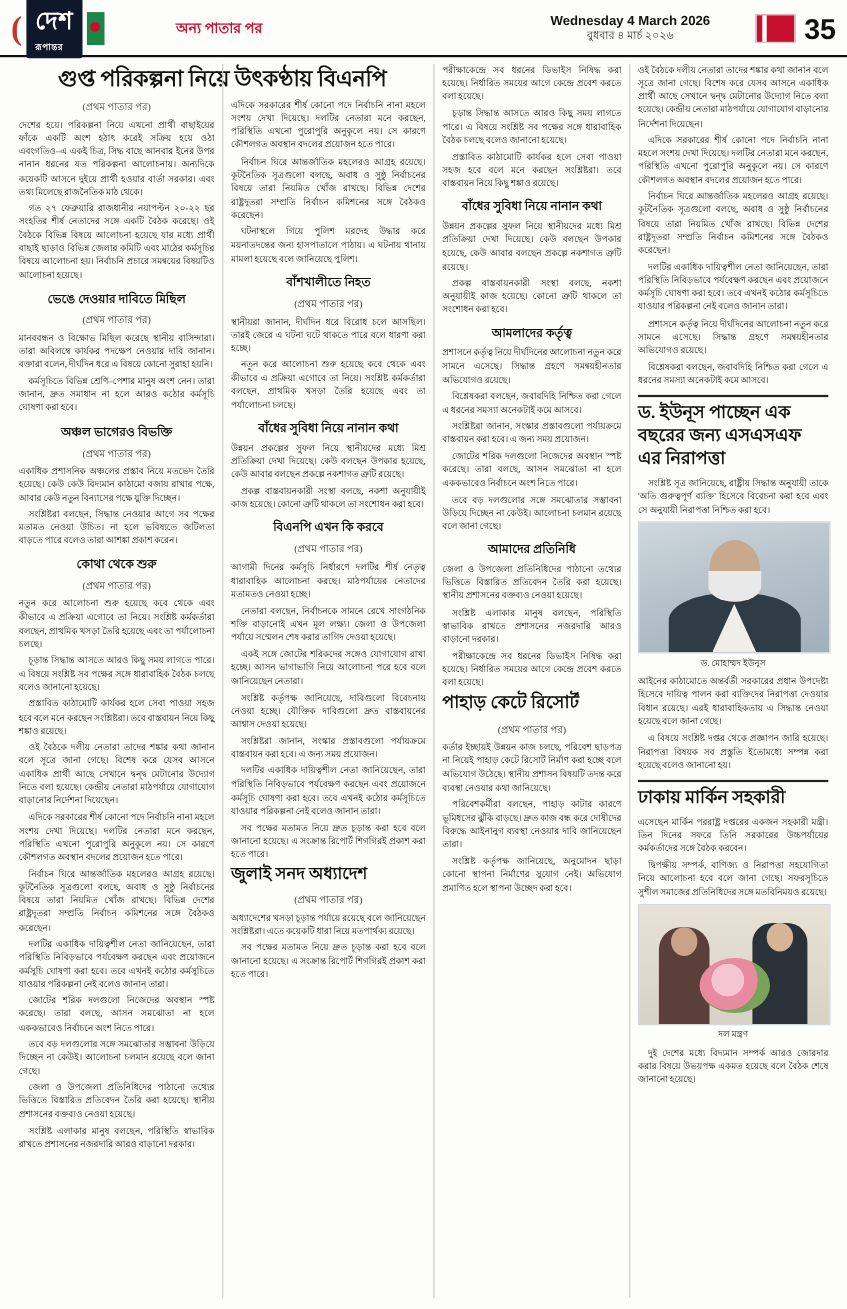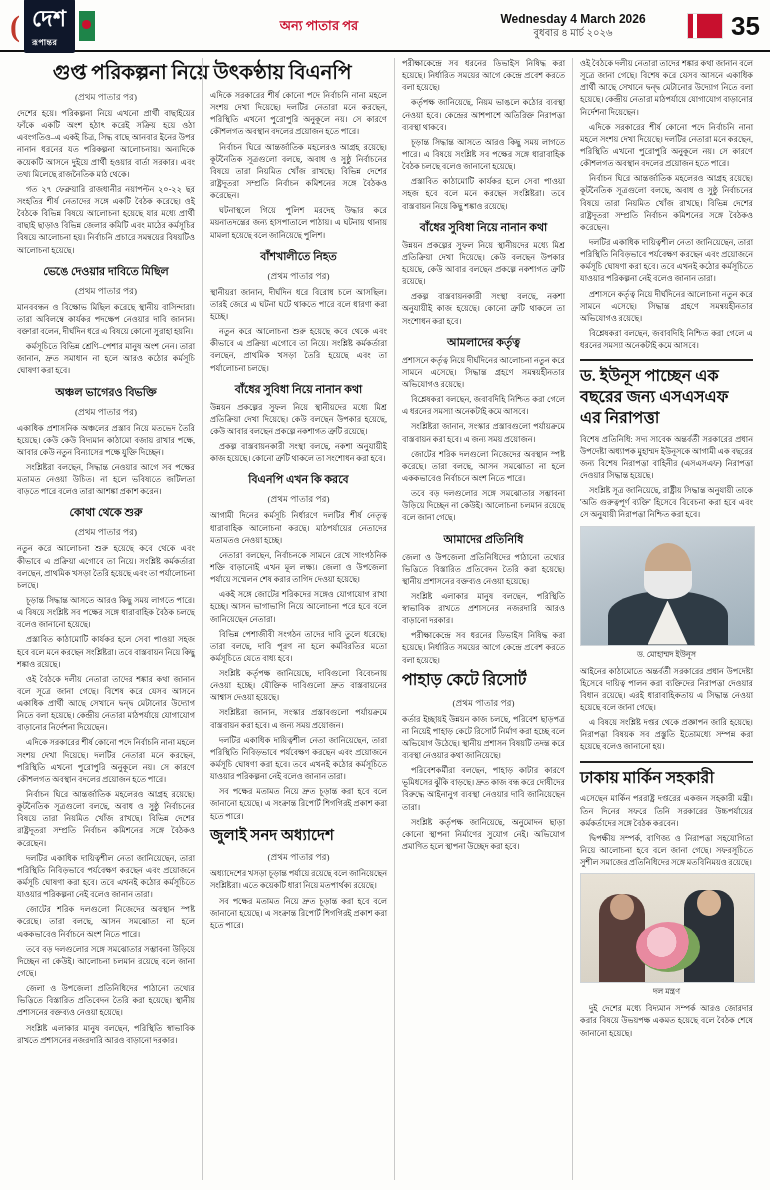--- a/index.html
+++ b/index.html
@@ -71,21 +71,20 @@
   .flag-mark:after {
     content: "";
     position: absolute;
     top: 9px; left: 3px;
     width: 9px; height: 9px;
     border-radius: 50%;
     background: #c8102e;
   }
   .section-label {
     flex: 1;
-    text-align: center;
     font-size: 13px;
     color: #c8102e;
     font-weight: bold;
   }
   .date-block {
     text-align: center;
     width: 190px;
     line-height: 1.25;
   }
   .date-en {
@@ -371,35 +370,33 @@
 
       <div class="subhead">বাঁধের সুবিধা নিয়ে নানান কথা</div>
       <p class="body first">উন্নয়ন প্রকল্পের সুফল নিয়ে স্থানীয়দের মধ্যে মিশ্র প্রতিক্রিয়া দেখা দিয়েছে। কেউ বলছেন উপকার হয়েছে, কেউ আবার বলছেন প্রকল্পে নকশাগত ত্রুটি রয়েছে।</p>
       <p class="body">প্রকল্প বাস্তবায়নকারী সংস্থা বলছে, নকশা অনুযায়ীই কাজ হয়েছে। কোনো ত্রুটি থাকলে তা সংশোধন করা হবে।</p>
 
       <div class="subhead">বিএনপি এখন কি করবে</div>
       <div class="subhead-line">(প্রথম পাতার পর)</div>
       <p class="body first">আগামী দিনের কর্মসূচি নির্ধারণে দলটির শীর্ষ নেতৃত্ব ধারাবাহিক আলোচনা করছে। মাঠপর্যায়ের নেতাদের মতামতও নেওয়া হচ্ছে।</p>
       <p class="body">নেতারা বলছেন, নির্বাচনকে সামনে রেখে সাংগঠনিক শক্তি বাড়ানোই এখন মূল লক্ষ্য। জেলা ও উপজেলা পর্যায়ে সম্মেলন শেষ করার তাগিদ দেওয়া হয়েছে।</p>
       <p class="body">একই সঙ্গে জোটের শরিকদের সঙ্গেও যোগাযোগ রাখা হচ্ছে। আসন ভাগাভাগি নিয়ে আলোচনা পরে হবে বলে জানিয়েছেন নেতারা।</p>
-      <p class="body">বিভিন্ন পেশাজীবী সংগঠন তাদের দাবি তুলে ধরেছে। তারা বলছে, দাবি পূরণ না হলে কর্মবিরতির মতো কর্মসূচিতে যেতে বাধ্য হবে।</p>
       <p class="body">সংশ্লিষ্ট কর্তৃপক্ষ জানিয়েছে, দাবিগুলো বিবেচনায় নেওয়া হচ্ছে। যৌক্তিক দাবিগুলো দ্রুত বাস্তবায়নের আশ্বাস দেওয়া হয়েছে।</p>
       <p class="body">সংশ্লিষ্টরা জানান, সংস্কার প্রস্তাবগুলো পর্যায়ক্রমে বাস্তবায়ন করা হবে। এ জন্য সময় প্রয়োজন।</p>
       <p class="body">দলটির একাধিক দায়িত্বশীল নেতা জানিয়েছেন, তারা পরিস্থিতি নিবিড়ভাবে পর্যবেক্ষণ করছেন এবং প্রয়োজনে কর্মসূচি ঘোষণা করা হবে। তবে এখনই কঠোর কর্মসূচিতে যাওয়ার পরিকল্পনা নেই বলেও জানান তারা।</p>
       <p class="body">সব পক্ষের মতামত নিয়ে দ্রুত চূড়ান্ত করা হবে বলে জানানো হয়েছে। এ সংক্রান্ত রিপোর্ট শিগগিরই প্রকাশ করা হতে পারে।</p>
 
       <div class="box-headline sm">জুলাই সনদ অধ্যাদেশ</div>
       <div class="subhead-line">(প্রথম পাতার পর)</div>
       <p class="body first">অধ্যাদেশের খসড়া চূড়ান্ত পর্যায়ে রয়েছে বলে জানিয়েছেন সংশ্লিষ্টরা। এতে কয়েকটি ধারা নিয়ে মতপার্থক্য রয়েছে।</p>
       <p class="body">সব পক্ষের মতামত নিয়ে দ্রুত চূড়ান্ত করা হবে বলে জানানো হয়েছে। এ সংক্রান্ত রিপোর্ট শিগগিরই প্রকাশ করা হতে পারে।</p>
     </div>
 
     <div class="col c3">
       <p class="body first">পরীক্ষাকেন্দ্রে সব ধরনের ডিভাইস নিষিদ্ধ করা হয়েছে। নির্ধারিত সময়ের আগে কেন্দ্রে প্রবেশ করতে বলা হয়েছে।</p>
-      <p class="body">কর্তৃপক্ষ জানিয়েছে, নিয়ম ভাঙলে কঠোর ব্যবস্থা নেওয়া হবে। কেন্দ্রের আশপাশে অতিরিক্ত নিরাপত্তা ব্যবস্থা থাকবে।</p>
       <p class="body">চূড়ান্ত সিদ্ধান্ত আসতে আরও কিছু সময় লাগতে পারে। এ বিষয়ে সংশ্লিষ্ট সব পক্ষের সঙ্গে ধারাবাহিক বৈঠক চলছে বলেও জানানো হয়েছে।</p>
       <p class="body">প্রস্তাবিত কাঠামোটি কার্যকর হলে সেবা পাওয়া সহজ হবে বলে মনে করছেন সংশ্লিষ্টরা। তবে বাস্তবায়ন নিয়ে কিছু শঙ্কাও রয়েছে।</p>
 
       <div class="subhead">বাঁধের সুবিধা নিয়ে নানান কথা</div>
       <p class="body first">উন্নয়ন প্রকল্পের সুফল নিয়ে স্থানীয়দের মধ্যে মিশ্র প্রতিক্রিয়া দেখা দিয়েছে। কেউ বলছেন উপকার হয়েছে, কেউ আবার বলছেন প্রকল্পে নকশাগত ত্রুটি রয়েছে।</p>
       <p class="body">প্রকল্প বাস্তবায়নকারী সংস্থা বলছে, নকশা অনুযায়ীই কাজ হয়েছে। কোনো ত্রুটি থাকলে তা সংশোধন করা হবে।</p>
 
       <div class="subhead">আমলাদের কর্তৃত্ব</div>
       <p class="body first">প্রশাসনে কর্তৃত্ব নিয়ে দীর্ঘদিনের আলোচনা নতুন করে সামনে এসেছে। সিদ্ধান্ত গ্রহণে সমন্বয়হীনতার অভিযোগও রয়েছে।</p>
       <p class="body">বিশ্লেষকরা বলছেন, জবাবদিহি নিশ্চিত করা গেলে এ ধরনের সমস্যা অনেকটাই কমে আসবে।</p>
@@ -423,21 +420,20 @@
       <p class="body first">ওই বৈঠকে দলীয় নেতারা তাদের শঙ্কার কথা জানান বলে সূত্রে জানা গেছে। বিশেষ করে যেসব আসনে একাধিক প্রার্থী আছে সেখানে দ্বন্দ্ব মেটানোর উদ্যোগ নিতে বলা হয়েছে। কেন্দ্রীয় নেতারা মাঠপর্যায়ে যোগাযোগ বাড়ানোর নির্দেশনা দিয়েছেন।</p>
       <p class="body">এদিকে সরকারের শীর্ষ কোনো পদে নির্বাচনি নানা মহলে সংশয় দেখা দিয়েছে। দলটির নেতারা মনে করছেন, পরিস্থিতি এখনো পুরোপুরি অনুকূলে নয়। সে কারণে কৌশলগত অবস্থান বদলের প্রয়োজন হতে পারে।</p>
       <p class="body">নির্বাচন ঘিরে আন্তর্জাতিক মহলেরও আগ্রহ রয়েছে। কূটনৈতিক সূত্রগুলো বলছে, অবাধ ও সুষ্ঠু নির্বাচনের বিষয়ে তারা নিয়মিত খোঁজ রাখছে। বিভিন্ন দেশের রাষ্ট্রদূতরা সম্প্রতি নির্বাচন কমিশনের সঙ্গে বৈঠকও করেছেন।</p>
       <p class="body">দলটির একাধিক দায়িত্বশীল নেতা জানিয়েছেন, তারা পরিস্থিতি নিবিড়ভাবে পর্যবেক্ষণ করছেন এবং প্রয়োজনে কর্মসূচি ঘোষণা করা হবে। তবে এখনই কঠোর কর্মসূচিতে যাওয়ার পরিকল্পনা নেই বলেও জানান তারা।</p>
       <p class="body">প্রশাসনে কর্তৃত্ব নিয়ে দীর্ঘদিনের আলোচনা নতুন করে সামনে এসেছে। সিদ্ধান্ত গ্রহণে সমন্বয়হীনতার অভিযোগও রয়েছে।</p>
       <p class="body">বিশ্লেষকরা বলছেন, জবাবদিহি নিশ্চিত করা গেলে এ ধরনের সমস্যা অনেকটাই কমে আসবে।</p>
 
       <hr class="rule-thick">
 
       <div class="box-headline">ড. ইউনূস পাচ্ছেন এক বছরের জন্য এসএসএফ এর নিরাপত্তা</div>
-      <p class="body first">বিশেষ প্রতিনিধি: সদ্য সাবেক অন্তর্বর্তী সরকারের প্রধান উপদেষ্টা অধ্যাপক মুহাম্মদ ইউনূসকে আগামী এক বছরের জন্য বিশেষ নিরাপত্তা বাহিনীর (এসএসএফ) নিরাপত্তা দেওয়ার সিদ্ধান্ত হয়েছে।</p>
       <p class="body">সংশ্লিষ্ট সূত্র জানিয়েছে, রাষ্ট্রীয় সিদ্ধান্ত অনুযায়ী তাকে 'অতি গুরুত্বপূর্ণ ব্যক্তি' হিসেবে বিবেচনা করা হবে এবং সে অনুযায়ী নিরাপত্তা নিশ্চিত করা হবে।</p>
 
       <div class="photo portrait">
         <span class="pg-body"></span>
         <span class="pg-collar"></span>
         <span class="pg-head"></span>
         <span class="pg-beard"></span>
       </div>
       <div class="caption">ড. মোহাম্মদ ইউনূস</div>
 

